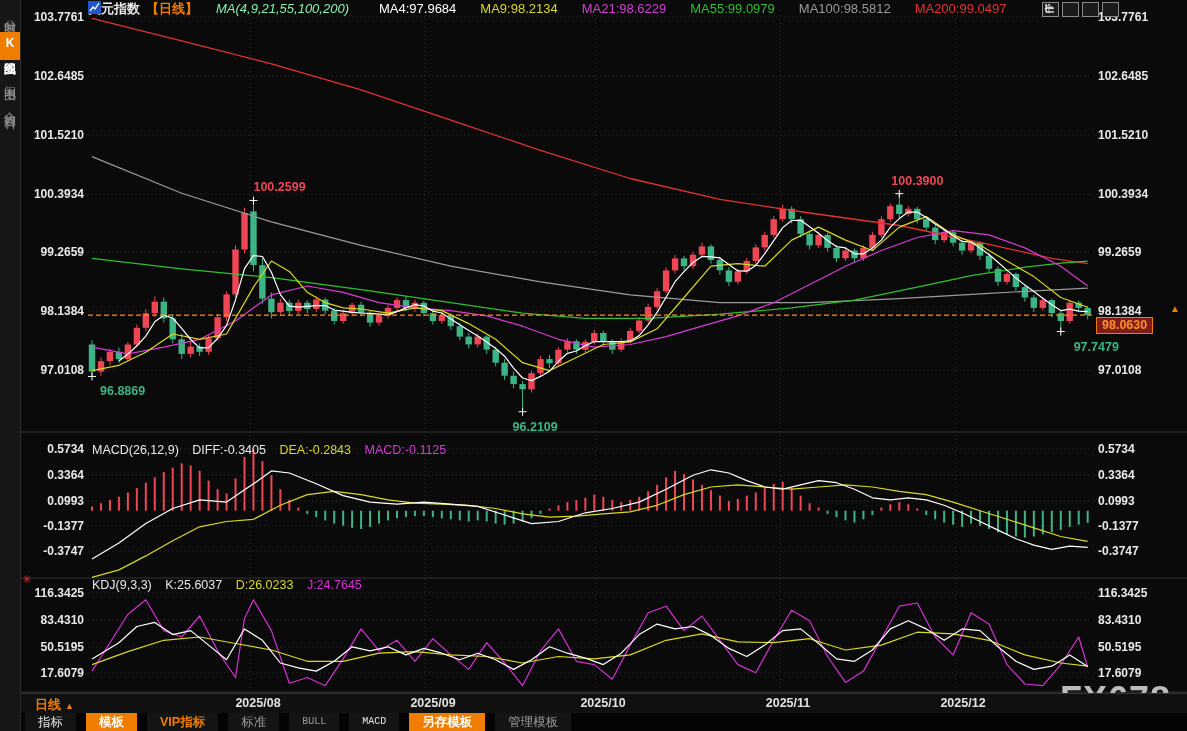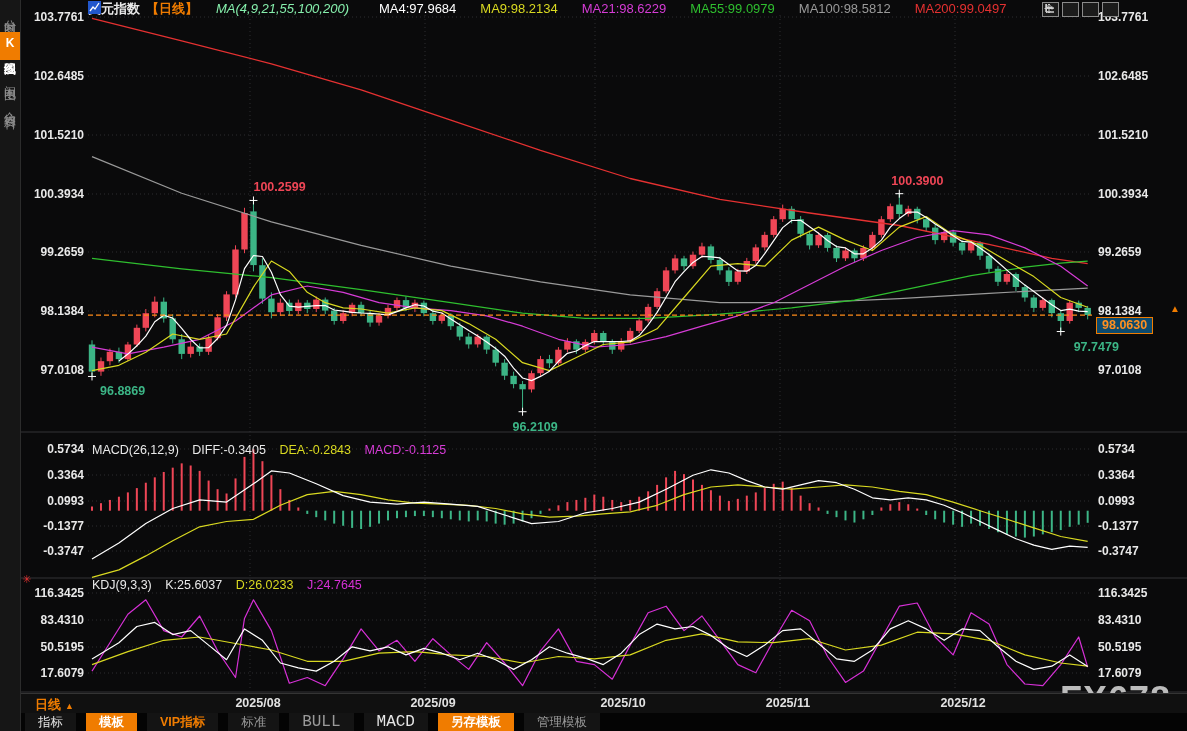--- a/index.html
+++ b/index.html
@@ -21,35 +21,35 @@
   .ma-val{font-weight:400;margin-left:24px;}
   
   .axis-label{position:absolute;font-size:12px;font-weight:700;color:#e9e9e9;line-height:12px;}
   .axis-left{width:62px;text-align:right;left:22px;}
   .axis-right{left:1098px;text-align:left;}
   
   .panel-header{position:absolute;left:92px;font-size:12.5px;color:#e9e9e9;white-space:nowrap;z-index:15;}
   .panel-header span{margin-right:10px;}
   
   .ann{position:absolute;font-size:12.5px;font-weight:700;z-index:12;white-space:nowrap;}
-  #price-box{position:absolute;left:1096px;border:1px solid #f07c00;color:#ff9020;background:#0c4a6e;
+  #price-box{position:absolute;left:1096px;border:1px solid #f07c00;color:#ff9020;background:#7f1d1d;
     font-size:12.5px;font-weight:700;padding:0 5px;line-height:15px;z-index:16;}
   #price-arrow{position:absolute;left:1170px;color:#f07c00;font-size:10px;z-index:16;}
   
   #xaxis-row{position:absolute;left:21px;top:693px;width:1166px;height:20px;background:#101010;border-top:1px solid #343434;z-index:18;}
   #period-label{position:absolute;left:14px;top:2px;color:#f07c00;font-weight:700;font-size:13px;cursor:pointer;}
   #period-label .arrow{font-size:9px;margin-left:4px;}
   .month-label{position:absolute;top:2px;transform:translateX(-50%);color:#e2e2e2;font-weight:700;font-size:12.5px;}
   
   #bottom-tabs{position:absolute;left:21px;top:713px;width:1166px;height:18px;background:#040404;display:flex;align-items:stretch;z-index:18;padding-left:4px;}
   .bt{font-size:12.5px;padding:1px 13px;margin-right:10px;background:#141414;color:#e6e6e6;cursor:pointer;line-height:16px;}
   .bt.active{background:#f07c00;color:#fff;font-weight:700;}
   .bt.vip{color:#f07c00;font-weight:700;}
   .bt.muted{color:#9a9a9a;}
-  .bt.mono{font-family:"Liberation Mono","DejaVu Sans Mono",monospace;font-size:16px;}
+  .bt.mono{font-family:"Liberation Mono","DejaVu Sans Mono",monospace;font-size:10px;}
   
   #watermark{position:absolute;right:16px;top:679px;font-size:36px;font-weight:700;color:#bcbcbc;letter-spacing:1px;z-index:17;font-family:"Liberation Sans",sans-serif;}
   
   #tr-icons{position:absolute;right:68px;top:2px;display:flex;gap:3px;z-index:20;}
   .tr-icon{width:15px;height:13px;border:1px solid #8a8a8a;background:#1b1b1b;display:flex;align-items:center;justify-content:center;cursor:pointer;}
   #indicator-settings{position:absolute;left:22px;top:573px;color:#e03030;font-size:11px;z-index:16;cursor:pointer;}
 </style>
 </head>
 <body>
 
@@ -501,21 +501,21 @@
   </div>
 
   <div id="price-box" style="top:317px;">98.0630</div>
   <div id="price-arrow" style="top:303px;">▲</div>
   <div id="indicator-settings">✳</div>
 
   <div id="xaxis-row">
     <span id="period-label"><span>日线</span><span class="arrow">▲</span></span>
   <div class="month-label" style="left: 237px;">2025/08</div>
       <div class="month-label" style="left: 412px;">2025/09</div>
-      <div class="month-label" style="left: 602px;">2025/10</div>
+      <div class="month-label" style="left: 582px;">2025/10</div>
       <div class="month-label" style="left: 767px;">2025/11</div>
       <div class="month-label" style="left: 942px;">2025/12</div>
     </div>
 
   <div id="bottom-tabs">
       <div class="bt ">指标</div>
       <div class="bt active">模板</div>
       <div class="bt vip">VIP指标</div>
       <div class="bt muted">标准</div>
       <div class="bt muted mono">BULL</div>

